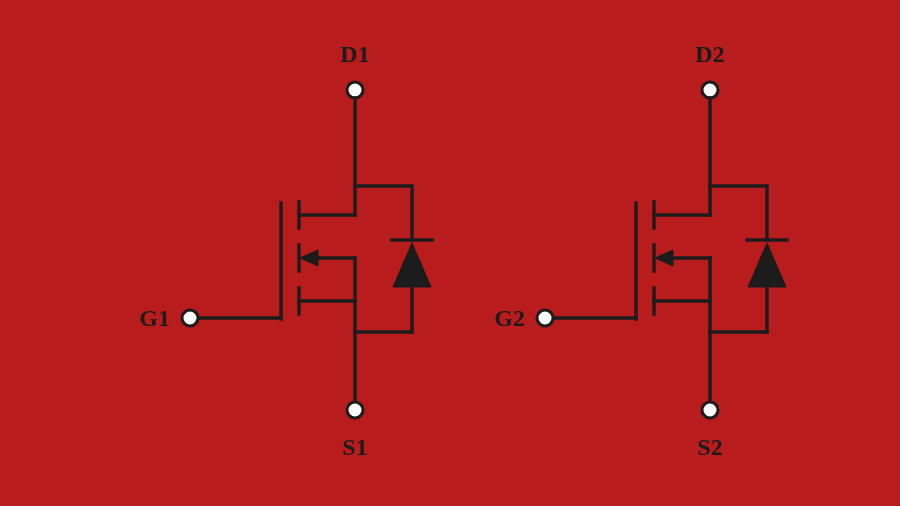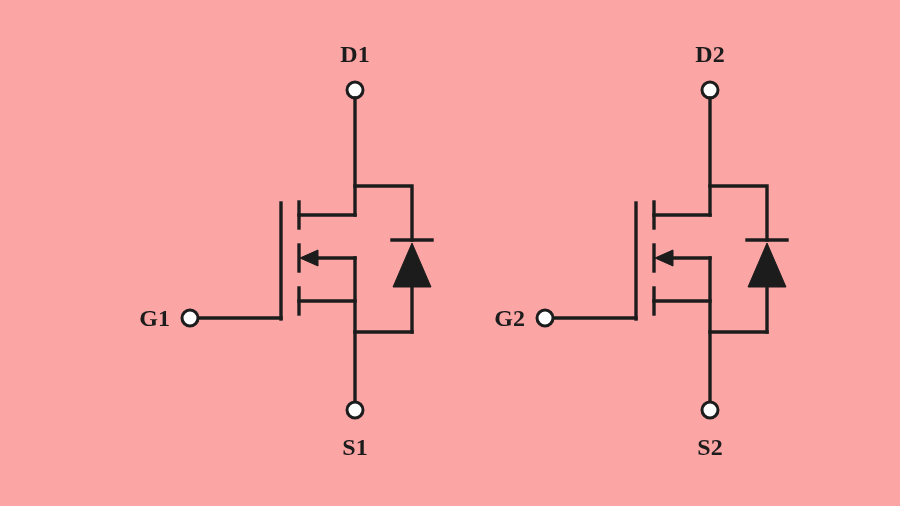--- a/index.html
+++ b/index.html
@@ -4,21 +4,21 @@
 <style>
   html, body {
     margin: 0;
     padding: 0;
     background: #ffffff;
   }
   .canvas {
     position: relative;
     width: 900px;
     height: 506px;
-    background: #fca5a5;
+    background: #b91c1c;
     overflow: hidden;
     font-family: "Liberation Serif", serif;
   }
   svg {
     display: block;
   }
   .wire {
     stroke: #1c1c1c;
     stroke-width: 3.4;
     fill: none;

